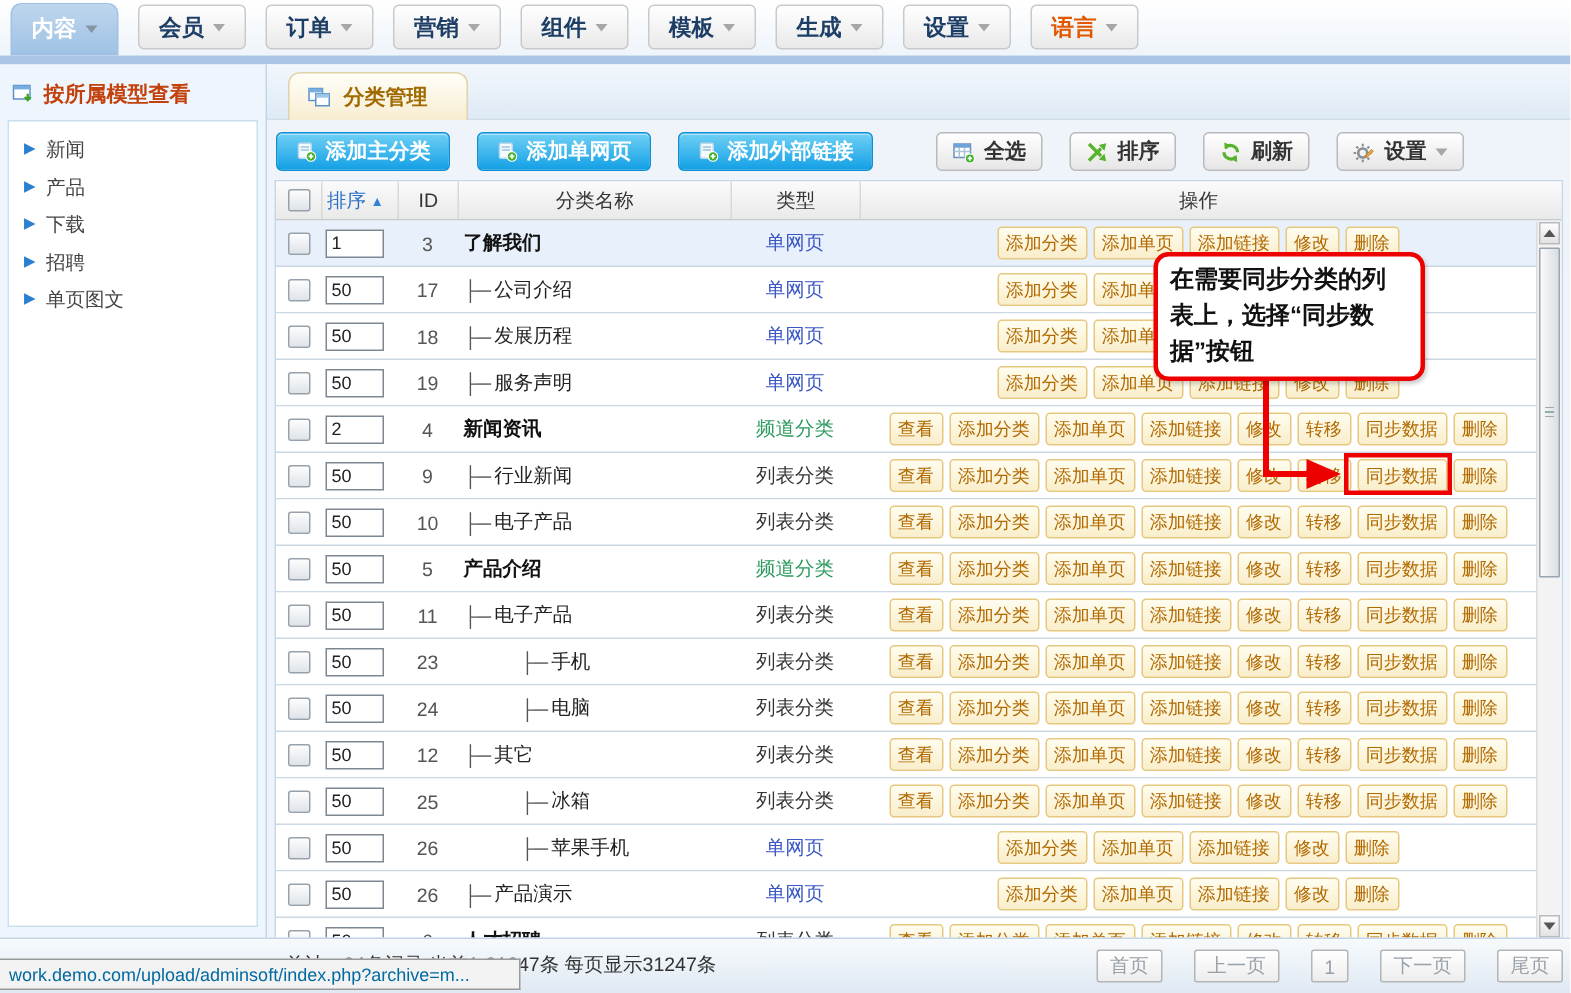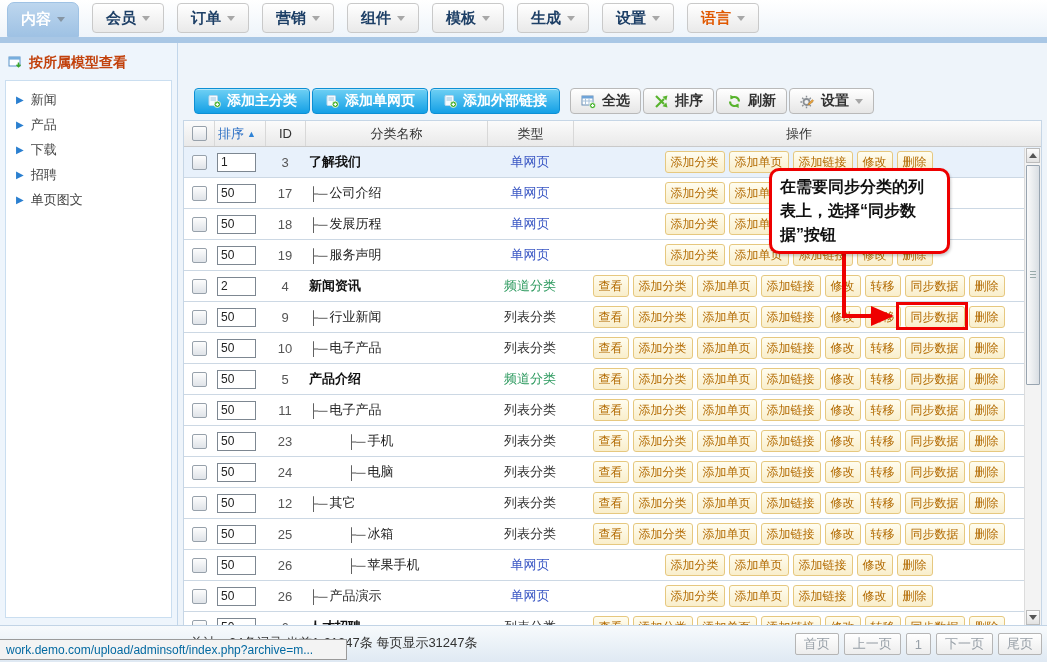--- a/index.html
+++ b/index.html
@@ -34,21 +34,21 @@
     font-size:13px;color:#444;cursor:pointer;}
   .tri{color:#2a7fd0;font-size:10px;line-height:1;}
   
   #main{position:absolute;left:178px;top:43px;width:869px;height:582px;background:#eef4fa;}
   .tabstrip{position:absolute;left:0;top:0;width:100%;height:37px;
     background:linear-gradient(#f2f7fc,#dfeaf5);border-bottom:1px solid #cdddec;box-sizing:border-box;}
   .tab{position:absolute;left:14px;top:5px;height:32px;padding:0 26px 0 12px;
     background:linear-gradient(#fffef8,#f7edd1);border:1px solid #e3d3a8;border-bottom:none;
     border-radius:8px 8px 0 0;display:flex;align-items:center;gap:8px;
     color:#a06a00;font-weight:bold;font-size:14px;box-sizing:border-box;cursor:pointer;}
-  .toolbar{position:absolute;left:16px;top:44px;height:28px;display:flex;align-items:center;gap:2px;}
+  .toolbar{position:absolute;left:6px;top:44px;height:28px;display:flex;align-items:center;gap:18px;}
   .btn-primary{height:26px;padding:0 12px;border:1px solid #0d8fd4;border-radius:4px;
     background:linear-gradient(#6fd0f4,#14a0e6);color:#fff;font-weight:bold;font-size:14px;
     display:flex;align-items:center;gap:6px;cursor:pointer;
     box-shadow:inset 0 1px 0 rgba(255,255,255,.45);font-family:inherit;}
   .btn-gray{height:26px;padding:0 10px;border:1px solid #b9b9b9;border-radius:4px;
     background:linear-gradient(#ffffff,#e6e6e6);color:#333;font-size:14px;font-weight:bold;
     display:flex;align-items:center;gap:6px;cursor:pointer;font-family:inherit;}
   .btn-gray:first-of-type{margin-left:0;}
   .grp-gap{width:6px;}
   .icn{display:inline-flex;align-items:center;}
@@ -108,21 +108,21 @@
   #callout-vline{position:absolute;left:842px;top:246px;width:4px;height:69px;background:#ee0000;z-index:49;}
   #callout-hline{position:absolute;left:842px;top:314px;width:31px;height:4px;background:#ee0000;z-index:49;}
   #callout-arrowhead{position:absolute;left:871px;top:306px;width:0;height:0;z-index:49;
     border-top:10px solid transparent;border-bottom:10px solid transparent;border-left:23px solid #ee0000;}
   #sync-target-box{position:absolute;left:896px;top:302px;width:72px;height:28px;
     border:3px solid #ee0000;box-sizing:border-box;z-index:48;}
   
   #statusbar{position:absolute;left:0;top:625px;width:1047px;height:37px;
     background:linear-gradient(#f7fafc,#dfe9f3);border-top:1px solid #c2d4e6;box-sizing:border-box;}
   .status-summary{position:absolute;left:190px;top:8px;font-size:13px;color:#333;}
-  #pagination{position:absolute;right:5px;top:7px;display:flex;gap:5px;}
+  #pagination{position:absolute;right:5px;top:7px;display:flex;gap:21px;}
   .pg-btn{height:22px;min-width:22px;padding:0 8px;border:1px solid #b5b5b5;border-radius:2px;
     background:linear-gradient(#ffffff,#ededed);color:#98a0a8;font-size:13px;
     display:flex;align-items:center;justify-content:center;cursor:pointer;font-family:inherit;}
   #url-tooltip{position:absolute;left:0;top:639px;width:347px;height:21px;z-index:60;
     background:#f3f3f3;border:1px solid #9a9a9a;border-left:none;box-sizing:border-box;
     display:flex;align-items:center;padding:0 6px;font-size:12px;color:#0369a1;white-space:nowrap;overflow:hidden;}
 </style>
 </head>
 <body>
 
@@ -195,20 +195,33 @@
         <span>招聘</span>
       </div>
       <div class="side-item">
         <span class="tri">▶</span>
         <span>单页图文</span>
       </div>
     </div>
 </div>
 
 <div id="main">
+  <div class="tabstrip">
+    <div class="tab">
+      <span class="icn">
+          <svg width="16" height="14" viewBox="0 0 16 14">
+            <rect x="1" y="1" width="9" height="8" fill="#fff" stroke="#5b93c8"></rect>
+            <rect x="1" y="1" width="9" height="2.6" fill="#77aede"></rect>
+            <rect x="5.5" y="4.5" width="9" height="8" fill="#fff" stroke="#5b93c8"></rect>
+            <rect x="5.5" y="4.5" width="9" height="2.6" fill="#9cc3e8"></rect>
+          </svg>
+        </span>
+      <span>分类管理</span>
+    </div>
+  </div>
   <div class="toolbar">
       <button class="btn-primary">
         <span class="icn">
           <svg width="14" height="14" viewBox="0 0 14 14">
             <rect x="2" y="1.5" width="8.5" height="10" rx="1" fill="#f4fbff" stroke="#bcd6ea"></rect>
             <rect x="3.5" y="3.5" width="5.5" height="1" fill="#9cc3e0"></rect>
             <rect x="3.5" y="5.5" width="5.5" height="1" fill="#9cc3e0"></rect>
             <circle cx="10.3" cy="10.3" r="3.2" fill="#43b02a" stroke="#fff" stroke-width="0.8"></circle>
             <path d="M10.3 8.7v3.2M8.7 10.3h3.2" stroke="#fff" stroke-width="1.2"></path>
           </svg>

